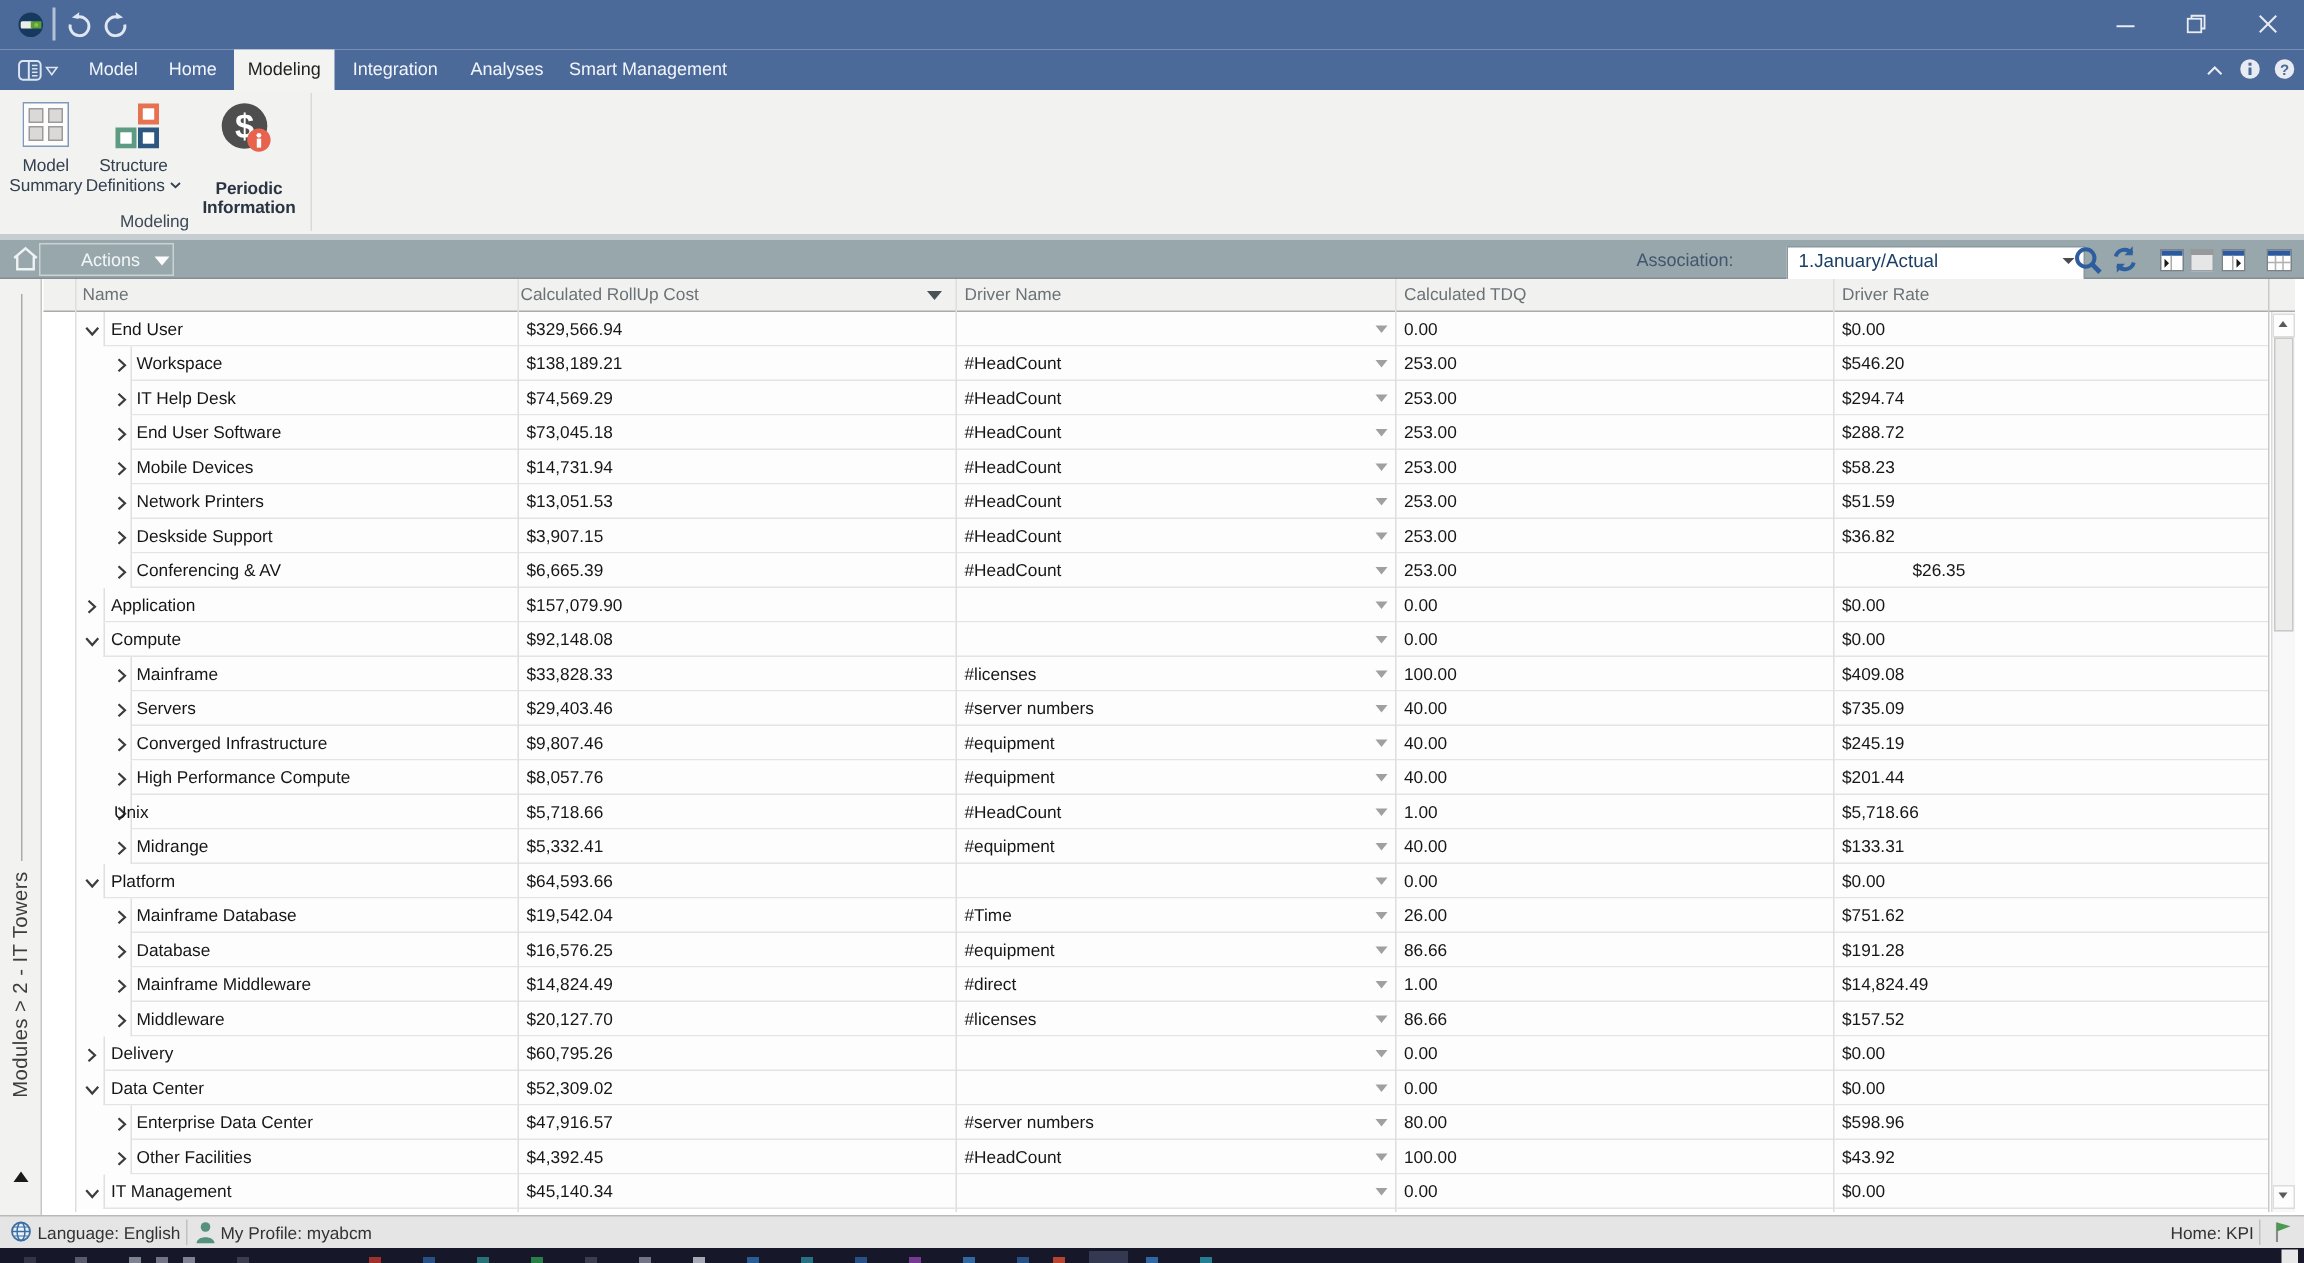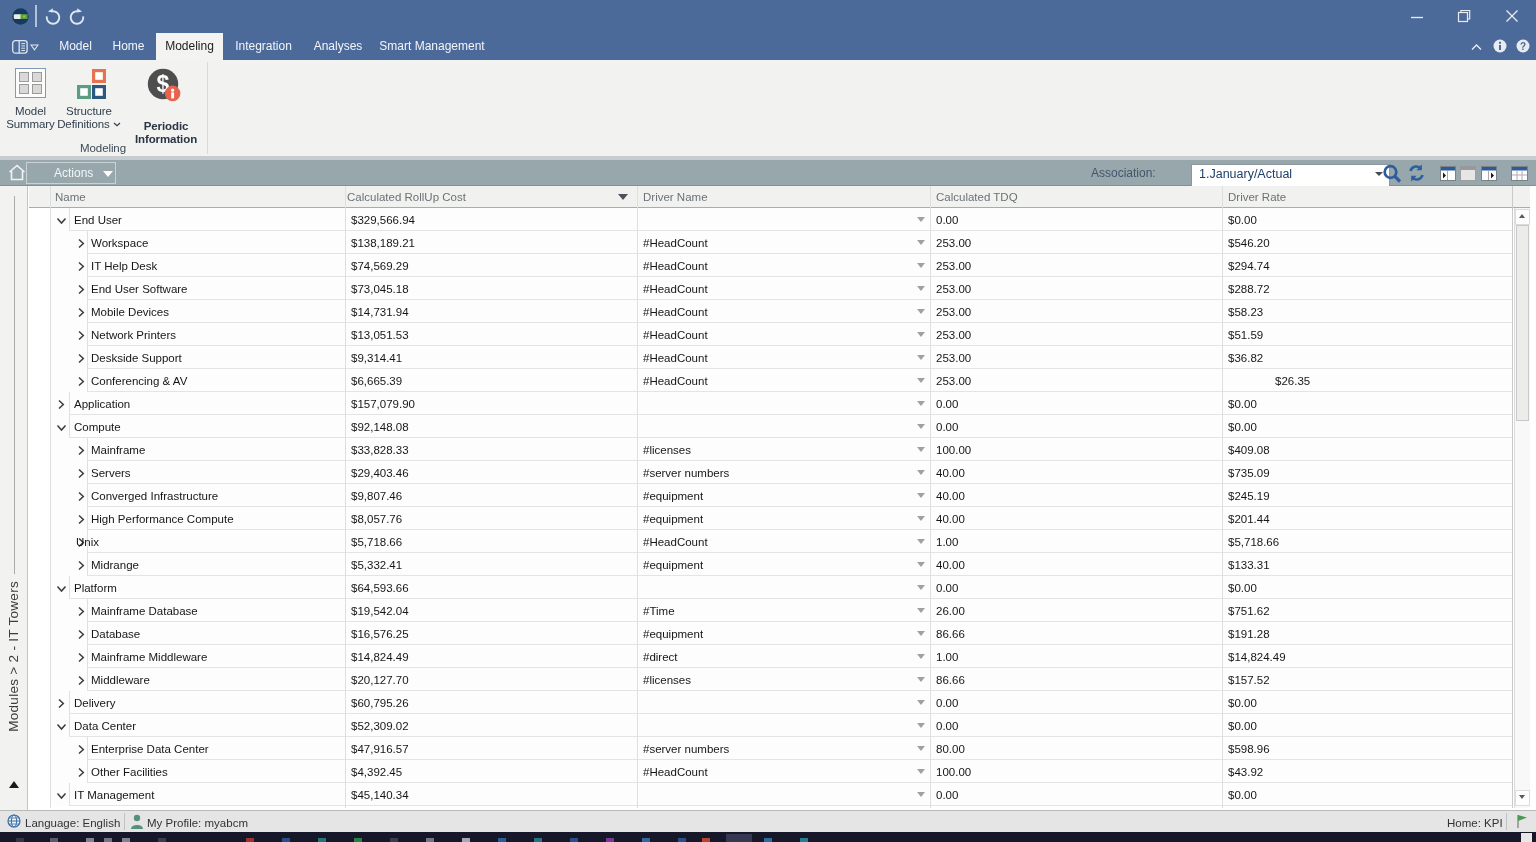--- a/index.html
+++ b/index.html
@@ -264,21 +264,21 @@
     <div class="ct" style="left:885px">253.00</div>
     <div class="ct" style="left:1177px">$51.59</div>
   </div>
 <div class="row" style="top:346px">
     <svg class="abs" style="left:26px;top:7px" width="8" height="11" viewBox="0 0 8 11">
       <path d="M2 1.5 L6.3 5.5 L2 9.5" fill="none" stroke="#3c3c3c" stroke-width="1.5"></path>
     </svg>
     <div class="cb" style="left:36px"></div>
     <div class="sep" style="left:36px"></div>
     <div class="ct" style="left:40px">Deskside Support</div>
-    <div class="ct" style="left:300px">$9,314.41</div>
+    <div class="ct" style="left:300px">$3,907.15</div>
     <div class="ct" style="left:592px">#HeadCount</div>
     <div class="dd"></div>
     <div class="ct" style="left:885px">253.00</div>
     <div class="ct" style="left:1177px">$36.82</div>
   </div>
 <div class="row" style="top:369px">
     <svg class="abs" style="left:26px;top:7px" width="8" height="11" viewBox="0 0 8 11">
       <path d="M2 1.5 L6.3 5.5 L2 9.5" fill="none" stroke="#3c3c3c" stroke-width="1.5"></path>
     </svg>
     <div class="cb" style="left:36px"></div>

